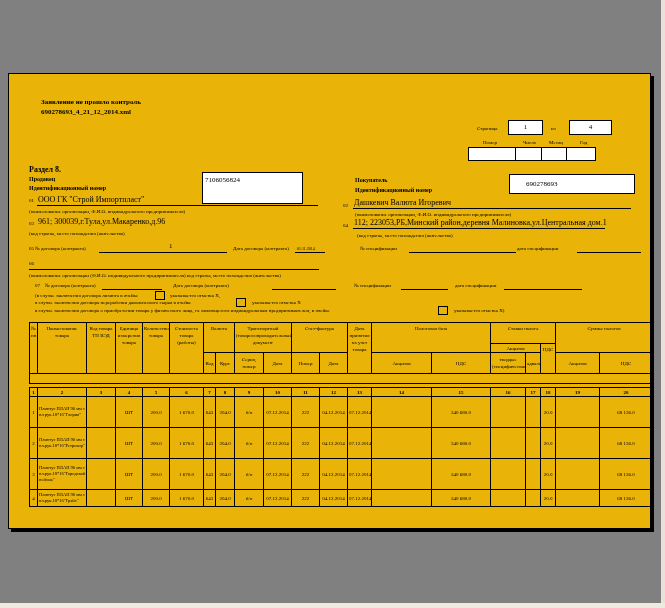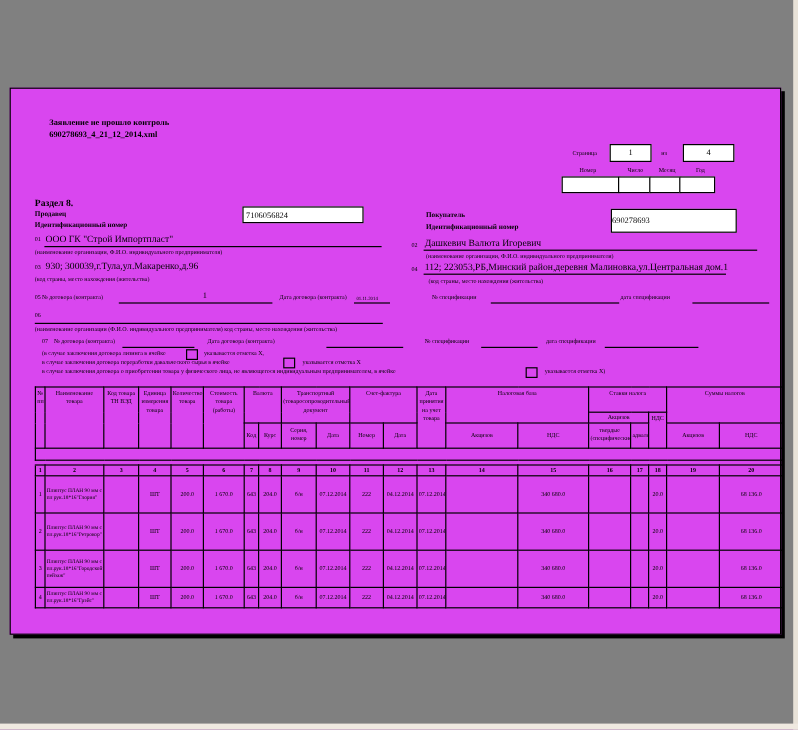--- a/index.html
+++ b/index.html
@@ -1,20 +1,20 @@
 <!DOCTYPE html>
 <html><head>
 <meta charset="utf-8">
 <style>
   html, body { margin:0; padding:0; }
   body { width:665px; height:608px; background:#808080; position:relative; overflow:hidden;
          font-family:"Liberation Serif", "DejaVu Serif", serif; color:#000; }
   .edge-right { position:absolute; left:661px; top:0; width:4px; height:608px; background:#e8e2d8; }
   .edge-bottom { position:absolute; left:0; top:603px; width:665px; height:5px; background:#efe9e0; }
-  .page { position:absolute; left:8px; top:73px; width:641px; height:454px; background:#d946ef;
+  .page { position:absolute; left:8px; top:73px; width:641px; height:454px; background:#eab308;
           border:1px solid #000; box-shadow:3px 3px 0 #000; }
   .abs { position:absolute; white-space:nowrap; }
   .b { font-weight:bold; }
   .t6 { font-size:6px; }
   .t5 { font-size:5px; }
   .t7 { font-size:7px; }
   .t8 { font-size:8px; }
   .box { position:absolute; border:1px solid #000; background:#fff; }
   .line { position:absolute; height:0; border-top:1px solid #000; }
   .chk { position:absolute; width:8px; height:7px; border:1px solid #000; }
@@ -49,32 +49,32 @@
   <div class="abs t5" style="left:571px;top:66px;">Год</div>
   <div class="box" style="left:459px;top:73px;width:47px;height:12px;"></div>
   <div class="box" style="left:506px;top:73px;width:26px;height:12px;"></div>
   <div class="box" style="left:532px;top:73px;width:25px;height:12px;"></div>
   <div class="box" style="left:557px;top:73px;width:28px;height:12px;"></div>
 
   <div class="abs b t8" style="left:20px;top:91px;">Раздел 8.</div>
 
   <div class="abs b t6" style="left:20px;top:102px;">Продавец</div>
   <div class="abs b t6" style="left:20px;top:111px;">Идентификационный номер</div>
-  <div class="box t7" style="left:193px;top:98px;width:101px;height:14px;line-height:14px;padding-left:2px;box-sizing:border-box;">7106056824</div>
+  <div class="box t7" style="left:193px;top:98px;width:101px;height:32px;line-height:14px;padding-left:2px;box-sizing:border-box;">7106056824</div>
   <div class="abs t5" style="left:20px;top:124px;">01</div>
   <div class="abs t8" style="left:29px;top:121px;">ООО ГК "Строй Импортпласт"</div>
   <div class="line" style="left:28px;top:131px;width:281px;"></div>
   <div class="abs t5" style="left:20px;top:135px;">(наименование организации, Ф.И.О. индивидуального предпринимателя)</div>
   <div class="abs t5" style="left:20px;top:147px;">03</div>
-  <div class="abs t8" style="left:29px;top:143px;">930; 300039,г.Тула,ул.Макаренко,д.96</div>
+  <div class="abs t8" style="left:29px;top:143px;">961; 300039,г.Тула,ул.Макаренко,д.96</div>
   <div class="abs t5" style="left:20px;top:157px;">(код страны, место нахождения (жительства)</div>
 
   <div class="abs b t6" style="left:346px;top:103px;">Покупатель</div>
   <div class="abs b t6" style="left:346px;top:113px;">Идентификационный номер</div>
-  <div class="box t7" style="left:500px;top:100px;width:105px;height:20px;line-height:18px;padding-left:0;box-sizing:border-box;">690278693</div>
+  <div class="box t7" style="left:500px;top:100px;width:126px;height:20px;line-height:18px;padding-left:16px;box-sizing:border-box;">690278693</div>
   <div class="abs t5" style="left:334px;top:129px;">02</div>
   <div class="abs t8" style="left:345px;top:124px;">Дашкевич Валюта Игоревич</div>
   <div class="line" style="left:344px;top:134px;width:278px;"></div>
   <div class="abs t5" style="left:346px;top:138px;">(наименование организации, Ф.И.О. индивидуального предпринимателя)</div>
   <div class="abs t5" style="left:334px;top:149px;">04</div>
   <div class="abs t8" style="left:345px;top:144px;">112; 223053,РБ,Минский район,деревня Малиновка,ул.Центральная дом.1</div>
   <div class="line" style="left:344px;top:154px;width:252px;"></div>
   <div class="abs t5" style="left:348px;top:159px;">(код страны, место нахождения (жительства)</div>
 
   <div class="abs t5" style="left:20px;top:172px;">05</div>

